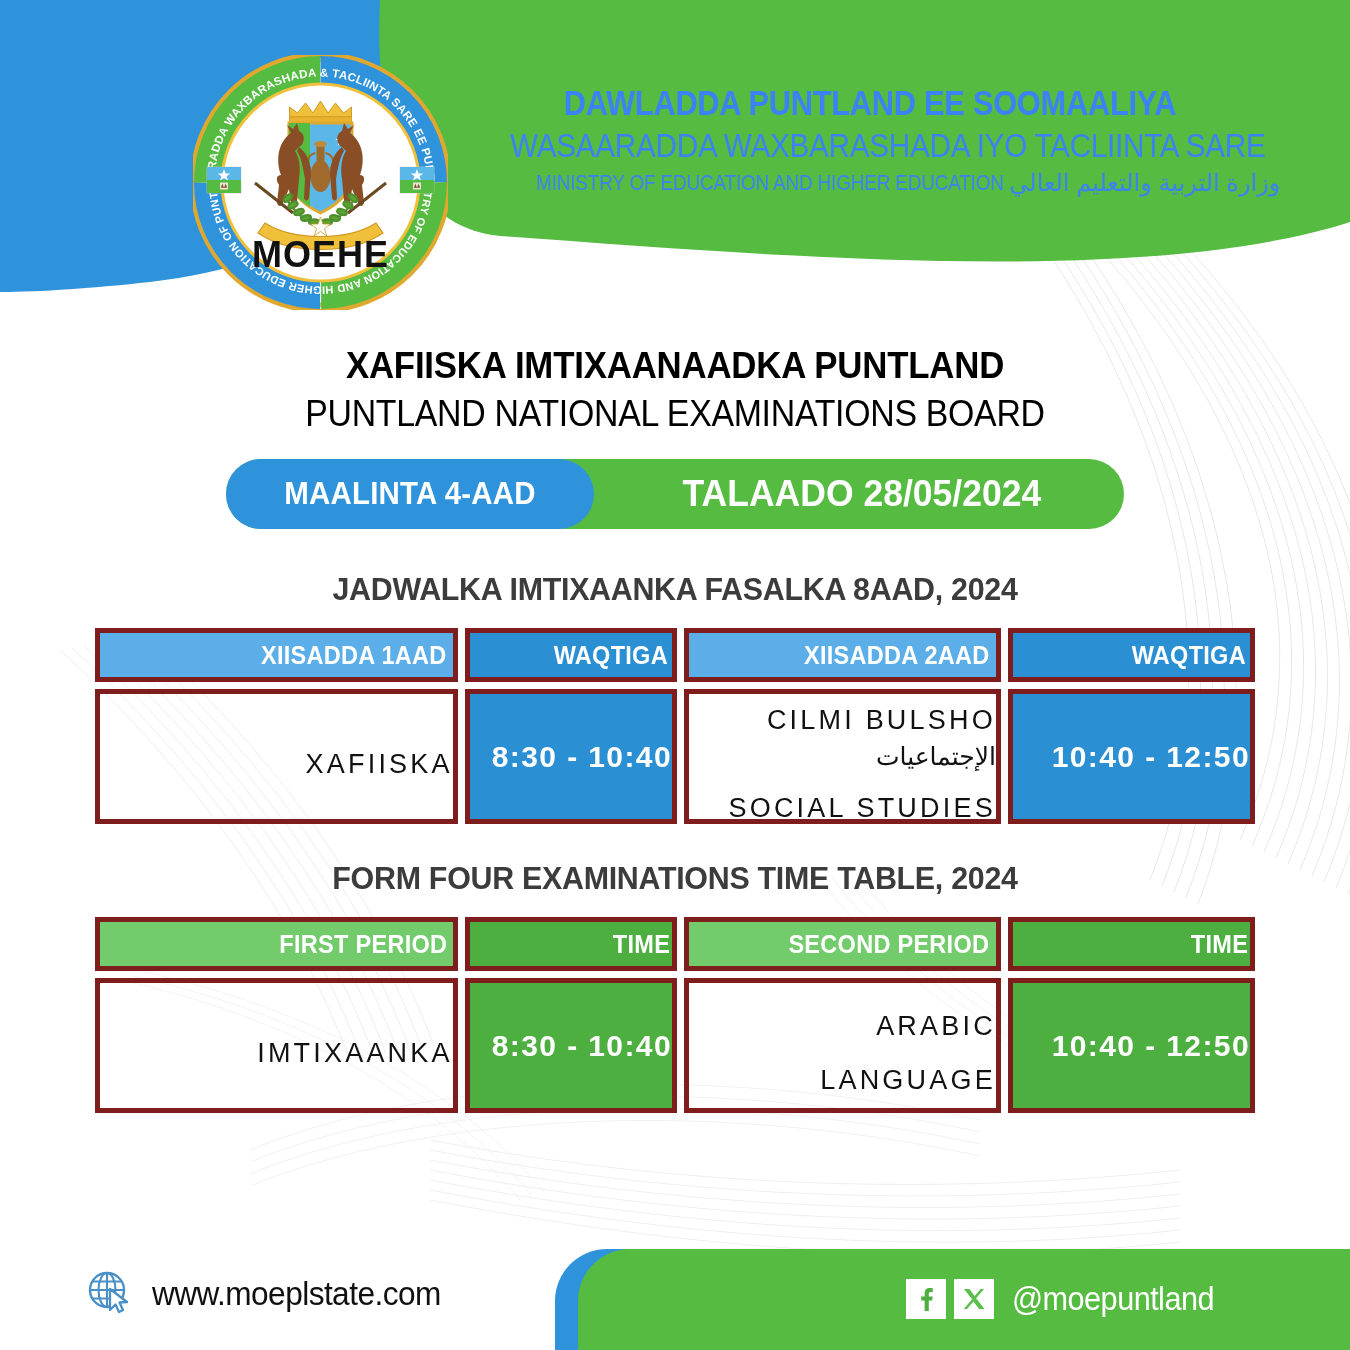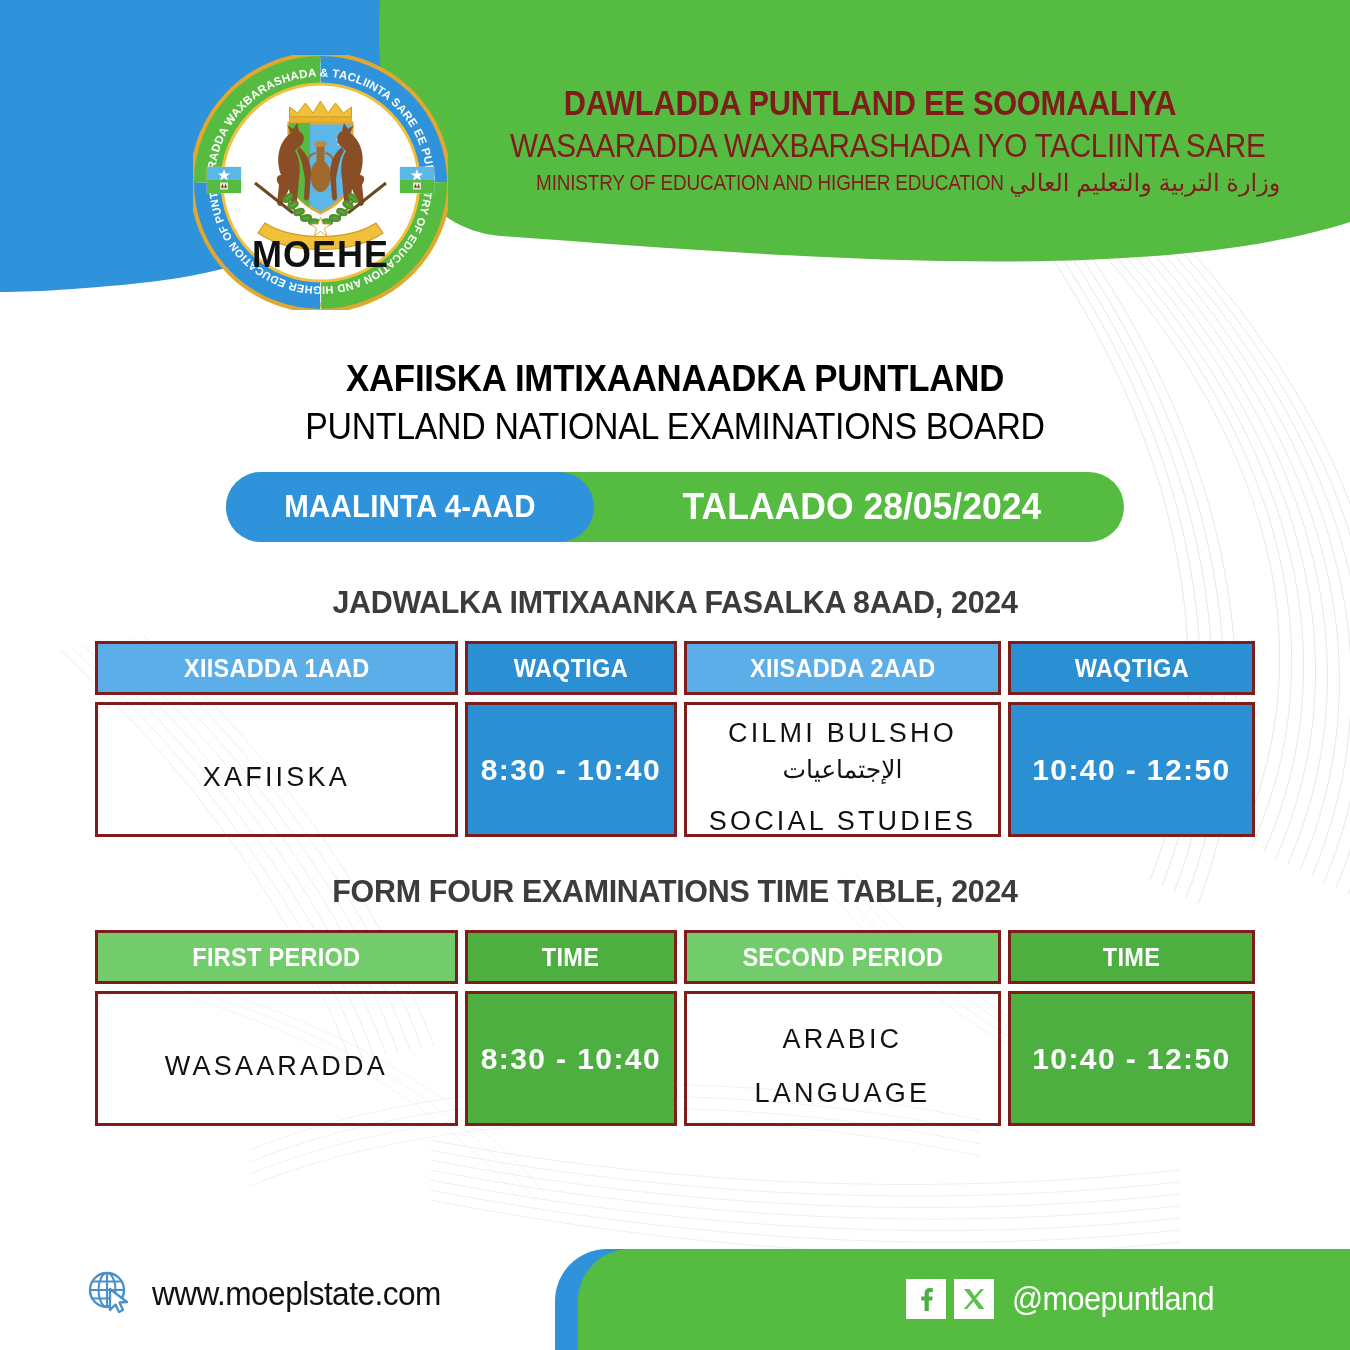--- a/index.html
+++ b/index.html
@@ -18,21 +18,21 @@
   .header { position:absolute; left:0; top:0; width:1350px; height:300px; z-index:2; }
   .header-svg { position:absolute; left:0; top:0; }
 
   .logo-wrap {
     position:absolute; left:193px; top:55px; width:255px; height:255px; z-index:4;
   }
   .logo-svg { display:block; }
 
   .header-text {
     position:absolute; left:470px; top:82px; width:800px; z-index:5;
-    text-align:center; color:#7f1d1d;
+    text-align:center; color:#3b82f6;
   }
   .hdr-line1 {
     font-size:35px; font-weight:bold; letter-spacing:-0.3px;
     transform:scaleX(0.88); transform-origin:center;
     line-height:1.18; white-space:nowrap;
   }
   .hdr-line2 {
     font-size:33px; letter-spacing:-0.3px;
     transform:scaleX(0.9); transform-origin:center;
     line-height:1.25; white-space:nowrap; margin-top:2px;
@@ -47,21 +47,21 @@
   }
   .hdr-dot {
     display:inline-block; width:12px; height:12px; border-radius:50%;
     background:#ffffff; margin:0 4px 0 2px;
   }
   .hdr-arabic {
     font-size:24px; direction:rtl; line-height:1;
   }
 
   
-  .main { position:absolute; left:0; top:313px; width:1350px; z-index:3; }
+  .main { position:absolute; left:0; top:300px; width:1350px; z-index:3; }
 
   .title-block { text-align:center; padding-top:45px; }
   .title-1 {
     font-size:37px; font-weight:bold; color:#000000; letter-spacing:-0.2px;
     transform:scaleX(0.94); transform-origin:center;
   }
   .title-2 {
     font-size:36px; color:#000000; letter-spacing:-0.3px; margin-top:6px;
     transform:scaleX(0.94); transform-origin:center;
   }
@@ -98,23 +98,23 @@
     letter-spacing:-0.3px; transform:scaleX(0.95); transform-origin:center;
   }
   .sh-1 { margin-top:42px; }
   .sh-2 { margin-top:36px; }
 
   
   .tbl { width:1160px; margin:20px auto 0 auto; }
   .tbl-row { display:flex; gap:7px; }
   .tbl-row.head { margin-bottom:7px; }
   .cell {
-    border:3px solid #7f1d1d;
+    border:5px solid #7f1d1d;
     display:flex; flex-direction:column;
-    align-items:center; justify-content:center;
+    align-items:flex-end; justify-content:center;
     text-align:center;
   }
   .c-w1 { width:364px; }
   .c-w2 { width:213px; }
   .c-w3 { width:318px; }
   .c-w4 { width:248px; }
   .head .cell { height:54px; }
   .body .cell { height:135px; }
 
   .head .cell span {
@@ -427,21 +427,21 @@
       </div>
       <div class="cell c-w3 bg-lightgreen">
         <span>SECOND PERIOD</span>
       </div>
       <div class="cell c-w4 bg-green">
         <span>TIME</span>
       </div>
     </div>
     <div class="tbl-row body">
       <div class="cell c-w1 bg-white">
-        <div class="subj">WASAARADDA</div>
+        <div class="subj">IMTIXAANKA</div>
       </div>
       <div class="cell c-w2 bg-green">
         <div class="time">8:30 - 10:40</div>
       </div>
       <div class="cell c-w3 bg-white">
         <div class="subj">ARABIC</div>
         <div class="subj">LANGUAGE</div>
       </div>
       <div class="cell c-w4 bg-green">
         <div class="time">10:40 - 12:50</div>

